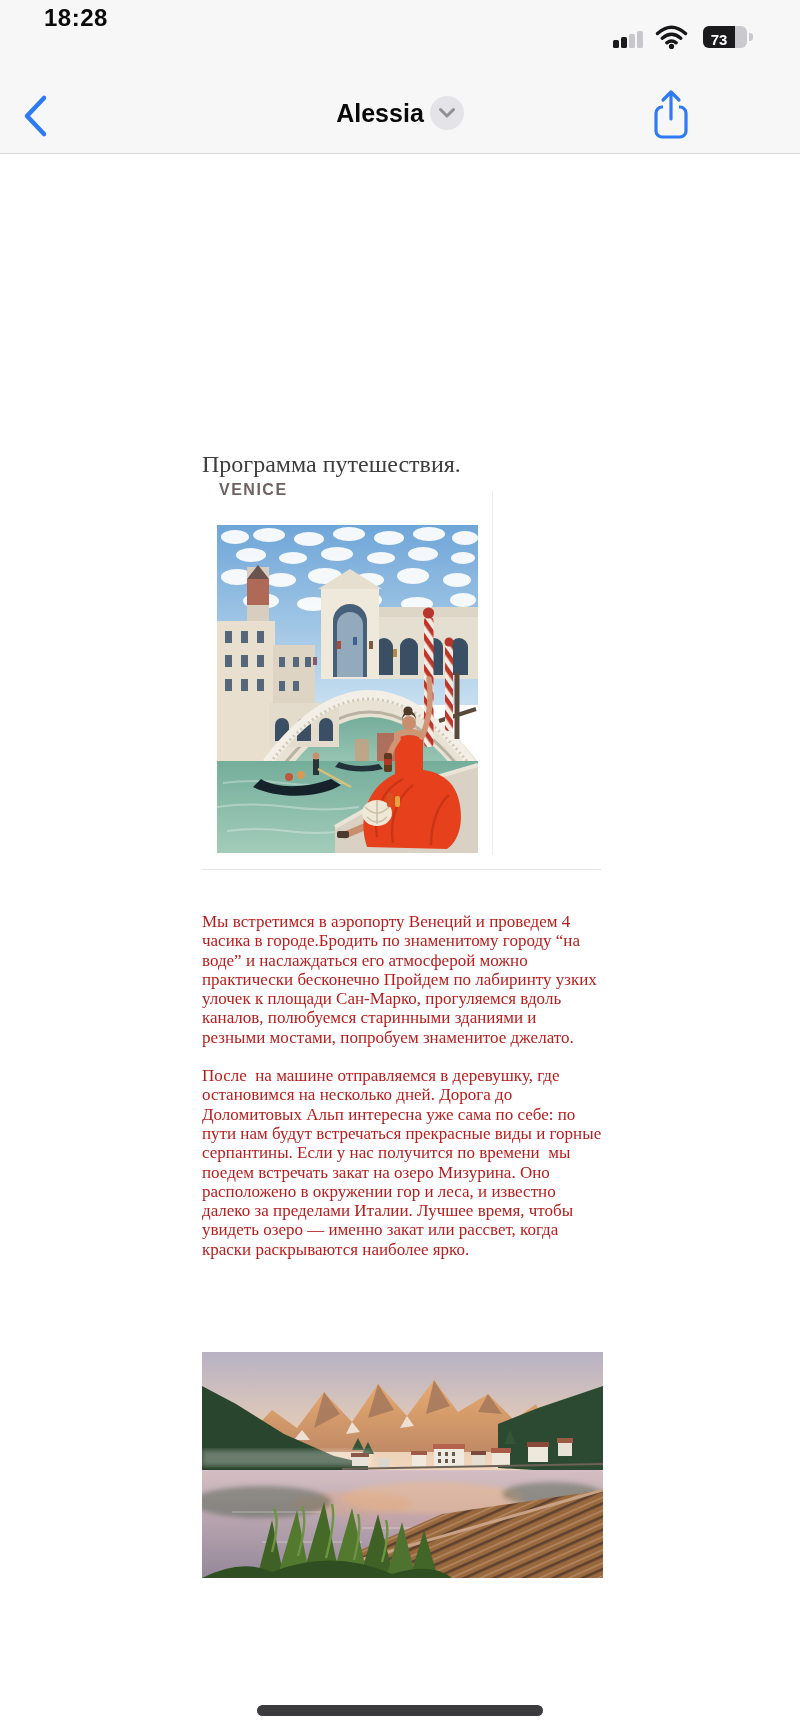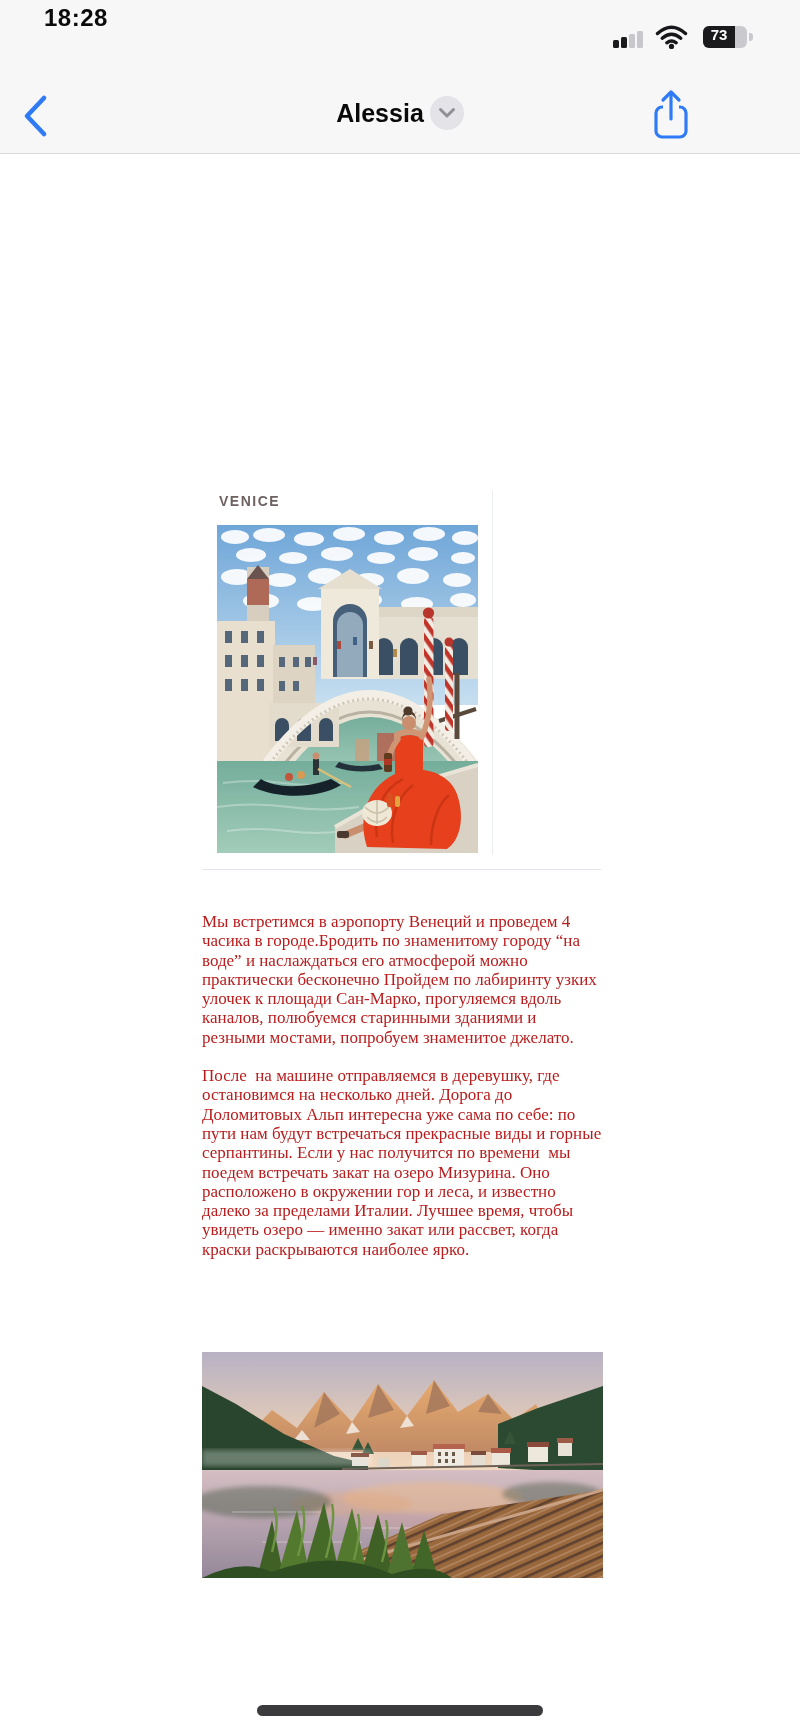--- a/index.html
+++ b/index.html
@@ -21,38 +21,38 @@
   .sigbars { position:absolute; left:613px; top:26px; width:34px; height:22px; }
   .sigbars i { position:absolute; bottom:0; width:5.5px; border-radius:1.5px; display:block; }
   .sigbars .b1 { left:0;  height:8px;  background:#1b1b1d; }
   .sigbars .b2 { left:8px; height:11px; background:#1b1b1d; }
   .sigbars .b3 { left:16px; height:14px; background:#c7c7cc; }
   .sigbars .b4 { left:24px; height:17px; background:#c7c7cc; }
   .wifi { position:absolute; left:655px; top:24px; }
   .battery { position:absolute; left:703px; top:26px; width:44px; height:22px;
     border-radius:6px; background:#c9c9ce; overflow:hidden; }
   .battery .fill { position:absolute; left:0; top:0; bottom:0; width:73%;
-    background:#1b1b1d; display:flex; align-items:flex-start; justify-content:center; }
+    background:#1b1b1d; display:flex; align-items:flex-end; justify-content:center; }
   .battery .fill span { color:#ffffff; font-size:15px; font-weight:700; }
   .battery-nub { position:absolute; left:749px; top:33px; width:4px; height:8px;
     border-radius:0 3px 3px 0; background:#c9c9ce; }
   
   .back-btn { position:absolute; left:20px; top:93px; width:30px; height:46px; cursor:pointer; }
   .nav-title-group { position:absolute; left:0; top:96px; width:800px;
     display:flex; align-items:center; justify-content:center; gap:6px; }
   .nav-title { font-size:25px; font-weight:700; color:#090909; }
   .dd-circle { width:34px; height:34px; border-radius:50%; background:#e3e3e8;
     display:flex; align-items:center; justify-content:center; cursor:pointer; }
   .share-btn { position:absolute; left:650px; top:88px; width:42px; height:54px; cursor:pointer; }
   
   .email-body { position:absolute; left:0; top:155px; width:800px; height:1540px; background:#fff; }
   .doc-title { position:absolute; left:202px; top:296px;
     font-family:"Liberation Serif", serif; font-size:24px; font-weight:400; color:#3d3d3d; }
-  .venice-label { position:absolute; left:219px; top:338px;
-    font-size:14px; font-weight:600; letter-spacing:1.5px; color:#6f6161; }
+  .venice-label { position:absolute; left:219px; top:326px;
+    font-size:16px; font-weight:600; letter-spacing:1.5px; color:#6f6161; }
   .embed-border { position:absolute; left:492px; top:336px; width:1px; height:364px; background:#ececf3; }
   .venice-photo { position:absolute; left:217px; top:370px; width:261px; height:328px; }
   .day-block { position:absolute; left:202px; top:708px; width:399px; }
   .day-heading { font-family:"Liberation Serif", serif; font-size:17px; color:#1e1e1e; }
   .day-rule { border:none; border-top:1px solid #e5e5f0; margin-top:6px; }
   .paras { position:absolute; left:202px; top:757px; width:402px; }
   .paras p { font-family:"Liberation Serif", serif; font-size:17px; line-height:19.3px;
     color:#b91c1c; margin:0 0 19px; white-space:pre-wrap; }
   .lake-photo { position:absolute; left:202px; top:1197px; width:401px; height:226px; }
   .home-indicator { position:absolute; left:257px; top:1705px; width:286px; height:11px;
@@ -110,20 +110,21 @@
         <rect x="6" y="19" width="30" height="30" rx="6" fill="none" stroke="#2f7bf5" stroke-width="3.2"></rect>
         <rect x="13" y="16" width="16" height="7" fill="#f7f7f8"></rect>
         <line x1="21" y1="31" x2="21" y2="5" stroke="#2f7bf5" stroke-width="3.2" stroke-linecap="round"></line>
         <polyline points="13,12 21,4 29,12" fill="none" stroke="#2f7bf5" stroke-width="3.2" stroke-linecap="round" stroke-linejoin="round"></polyline>
       </svg>
     </div>
   </div>
 
   <div class="email-body">
 
+    <div class="doc-title">Программа путешествия.</div>
 
     <div class="venice-label">VENICE</div>
     <div class="embed-border"></div>
 
     <div class="venice-photo">
       <svg width="261" height="328" viewBox="0 0 261 328">
         <defs>
           <linearGradient id="sky" x1="0" y1="0" x2="0" y2="1">
             <stop offset="0" stop-color="#6fa6d8"></stop>
               <stop offset="1" stop-color="#c7dff0"></stop>

